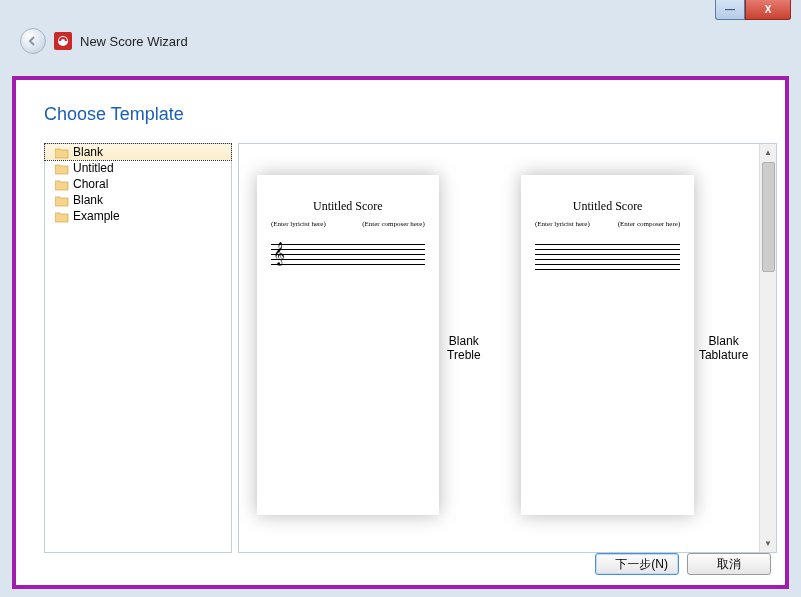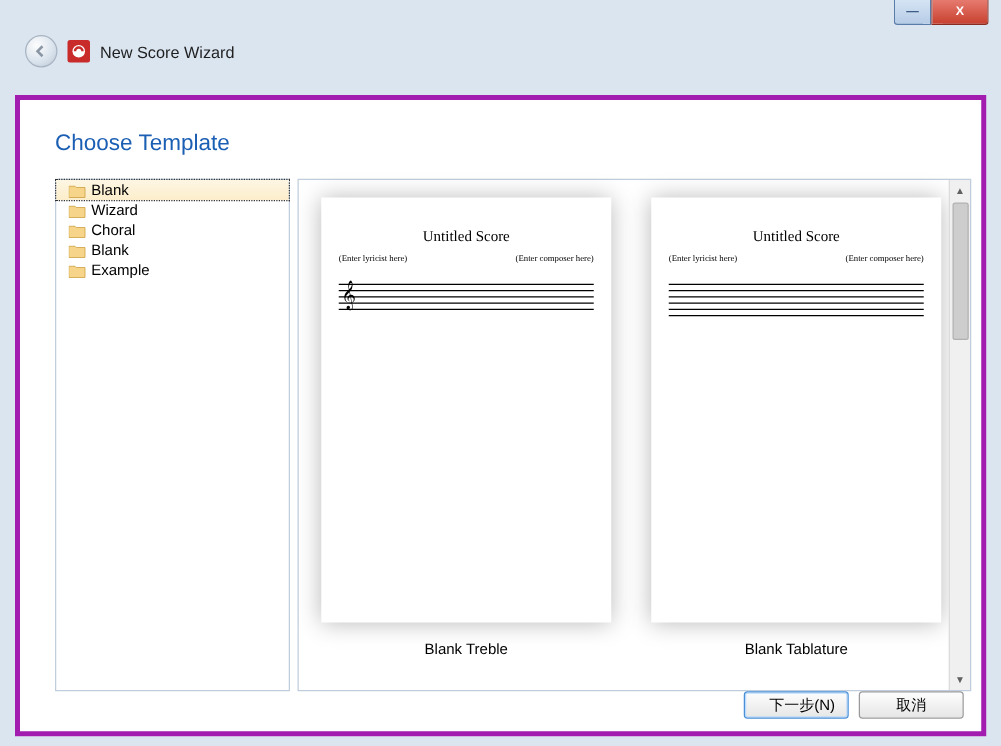--- a/index.html
+++ b/index.html
@@ -26,21 +26,21 @@
 .tree-item { display: flex; align-items: flex-end; gap: 4px; padding: 1px 6px 1px 10px; cursor: pointer; }
 .tree-item.selected { outline: 1px dotted #333; background: linear-gradient(#fdf6e3,#fceecb); }
 .folder-icon { width: 14px; height: 11px; }
 .folder-icon svg { display: block; }
 
 .preview-panel { flex: 1; border: 1px solid #bfcddc; background: #fff; display: flex; position: relative; padding: 6px; gap: 6px; }
 .scrollbar { width: 17px; background: #f0f0f0; border-left: 1px solid #dcdcdc; position: absolute; right: 0; top: 0; bottom: 0; display: flex; flex-direction: column; align-items: center; }
 .sb-btn { width: 15px; height: 17px; display: flex; align-items: center; justify-content: center; font-size: 8px; color: #606060; }
 .sb-thumb { width: 13px; height: 110px; background: #cdcdcd; border: 1px solid #b0b0b0; border-radius: 2px; margin-top: 1px; }
 
-.template-card { flex: 1; display: flex; flex-direction: column; align-items: center; padding-left: 12px; }
+.template-card { flex: 1; display: flex; flex-direction: row; align-items: center; padding-left: 12px; }
 .page { width: 100%; height: 340px; background: #fff; box-shadow: 0 0 18px rgba(0,0,0,0.28); margin: 8px 0 14px 0; padding: 24px 14px 14px 14px; position: relative; }
 .page-title { text-align: center; font-family: "Times New Roman", serif; font-size: 12px; color: #000; margin-bottom: 6px; }
 .page-sub { display: flex; justify-content: space-between; font-family: "Times New Roman", serif; font-size: 7px; color: #000; margin-bottom: 16px; }
 .staff { position: relative; height: 24px; }
 .staff-lines { height: 24px; }
 .line { height: 1px; background: #000; }
 .staff .line + .line { margin-top: 4px; }
 .clef { position: absolute; left: 2px; top: -2px; font-size: 20px; font-family: serif; }
 .card-label { font-size: 12px; color: #000; text-align: center; }
 
@@ -84,21 +84,21 @@
               </svg>
             </span>
             <span>Blank</span>
           </div>
           <div class="tree-item">
             <span class="folder-icon">
               <svg width="14" height="11" viewBox="0 0 14 11">
                 <path d="M0 1 L5 1 L6 2 L13 2 L13 10 L0 10 Z" fill="#f6d58a" stroke="#c99b3a" stroke-width="0.6"></path>
               </svg>
             </span>
-            <span>Wizard</span>
+            <span>Untitled</span>
           </div>
           <div class="tree-item">
             <span class="folder-icon">
               <svg width="14" height="11" viewBox="0 0 14 11">
                 <path d="M0 1 L5 1 L6 2 L13 2 L13 10 L0 10 Z" fill="#f6d58a" stroke="#c99b3a" stroke-width="0.6"></path>
               </svg>
             </span>
             <span>Choral</span>
           </div>
           <div class="tree-item">

